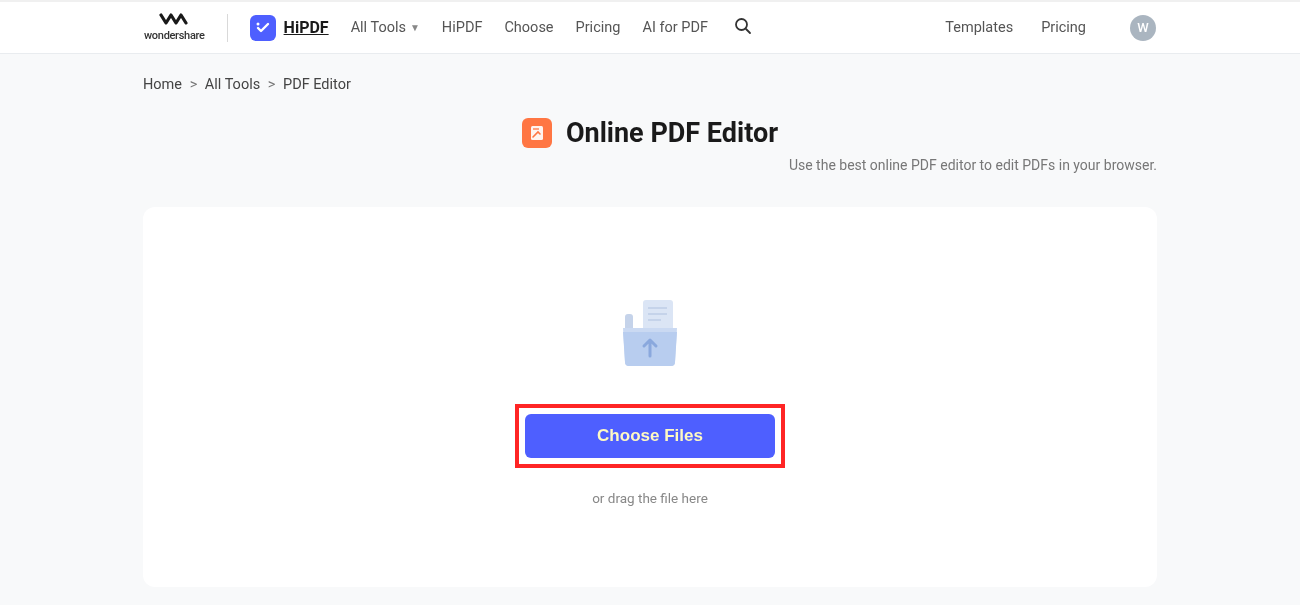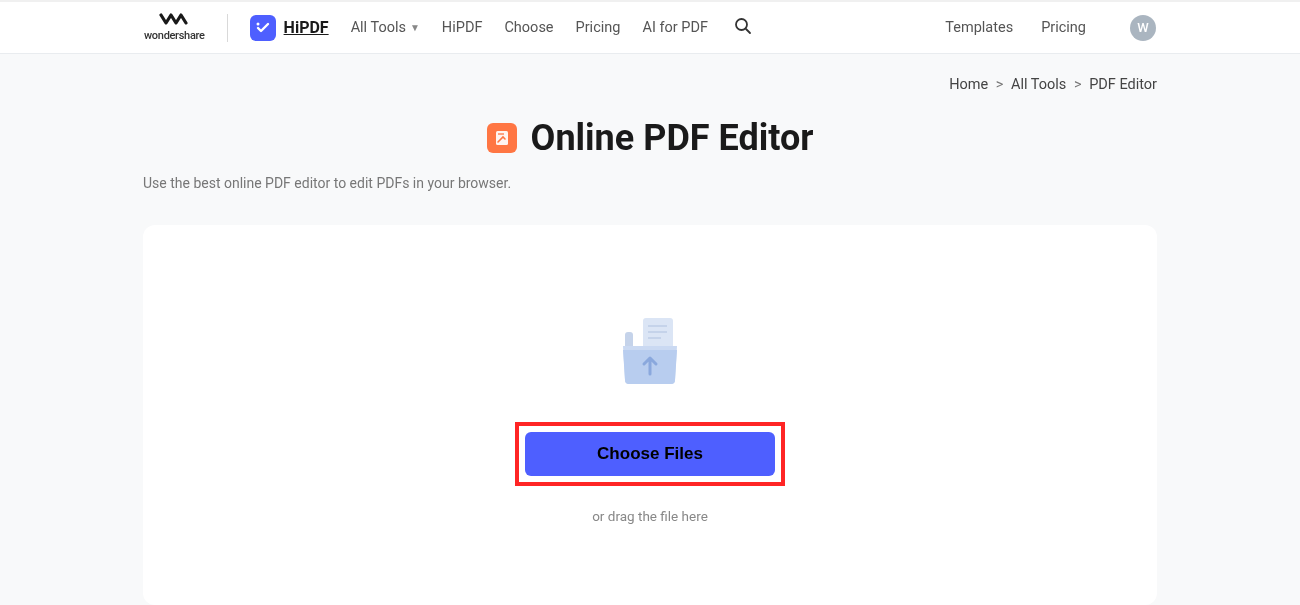--- a/index.html
+++ b/index.html
@@ -17,32 +17,32 @@
     .hipdf-text { font-size: 16px; font-weight: 700; color: #1a1a1a; }
     .nav { display: flex; align-items: center; gap: 22px; margin-left: 8px; }
     .nav-item { display: flex; align-items: center; gap: 4px; font-size: 14.5px; color: #555; cursor: pointer; }
     .nav-item .chev { font-size: 10px; color: #888; }
     .search-ico { margin-left: 4px; cursor: pointer; }
     .header-right { display: flex; align-items: center; gap: 28px; margin-left: 15px; }
     .nav-link { font-size: 14.5px; color: #555; cursor: pointer; }
     .avatar { width: 26px; height: 26px; border-radius: 50%; background: #aab5c0; color: #fff; display: flex; align-items: center; justify-content: center; font-size: 13px; font-weight: 500; margin-left: 16px; }
     
     .page { max-width: 1014px; margin: 0 auto; padding: 0 0 40px; }
-    .breadcrumb { font-size: 14.5px; color: #444; padding: 22px 0 16px; text-align: right; }
+    .breadcrumb { font-size: 14.5px; color: #444; padding: 22px 0 16px; }
     .bc-sep { color: #777; margin: 0 4px; }
     
     .title-row { display: flex; align-items: center; justify-content: center; gap: 14px; margin-top: 8px; }
     .title-ico { width: 30px; height: 30px; background: #ff7643; border-radius: 6px; display: flex; align-items: center; justify-content: center; }
-    .title-text { font-size: 36px; font-weight: 700; color: #1a1a1a; }
-    .subtitle { text-align: left; font-size: 14px; color: #777; margin-top: 16px; }
+    .title-text { font-size: 27px; font-weight: 700; color: #1a1a1a; }
+    .subtitle { text-align: right; font-size: 14px; color: #777; margin-top: 8px; }
     
     .drop-card { background: #fff; border-radius: 12px; margin-top: 34px; min-height: 380px; display: flex; flex-direction: column; align-items: center; justify-content: center; padding: 40px; }
     .upload-illus { width: 90px; height: 90px; display: flex; align-items: center; justify-content: center; margin-bottom: 26px; }
     .choose-wrap { padding: 6px; border: 4px solid #ff2525; }
-    .choose-btn { background: #4e5fff; color: #000000; font-size: 17px; font-weight: 700; border: none; border-radius: 6px; padding: 12px 72px; cursor: pointer; }
+    .choose-btn { background: #4e5fff; color: #fef9c3; font-size: 17px; font-weight: 700; border: none; border-radius: 6px; padding: 12px 72px; cursor: pointer; }
     .drag-hint { font-size: 13.5px; color: #888; margin-top: 22px; }
   </style>
 </head>
 <body>
 
 <div class="header">
   <div class="header-inner">
     <div class="header-left">
       <div class="logo-ws">
         <span class="ws-mark">

